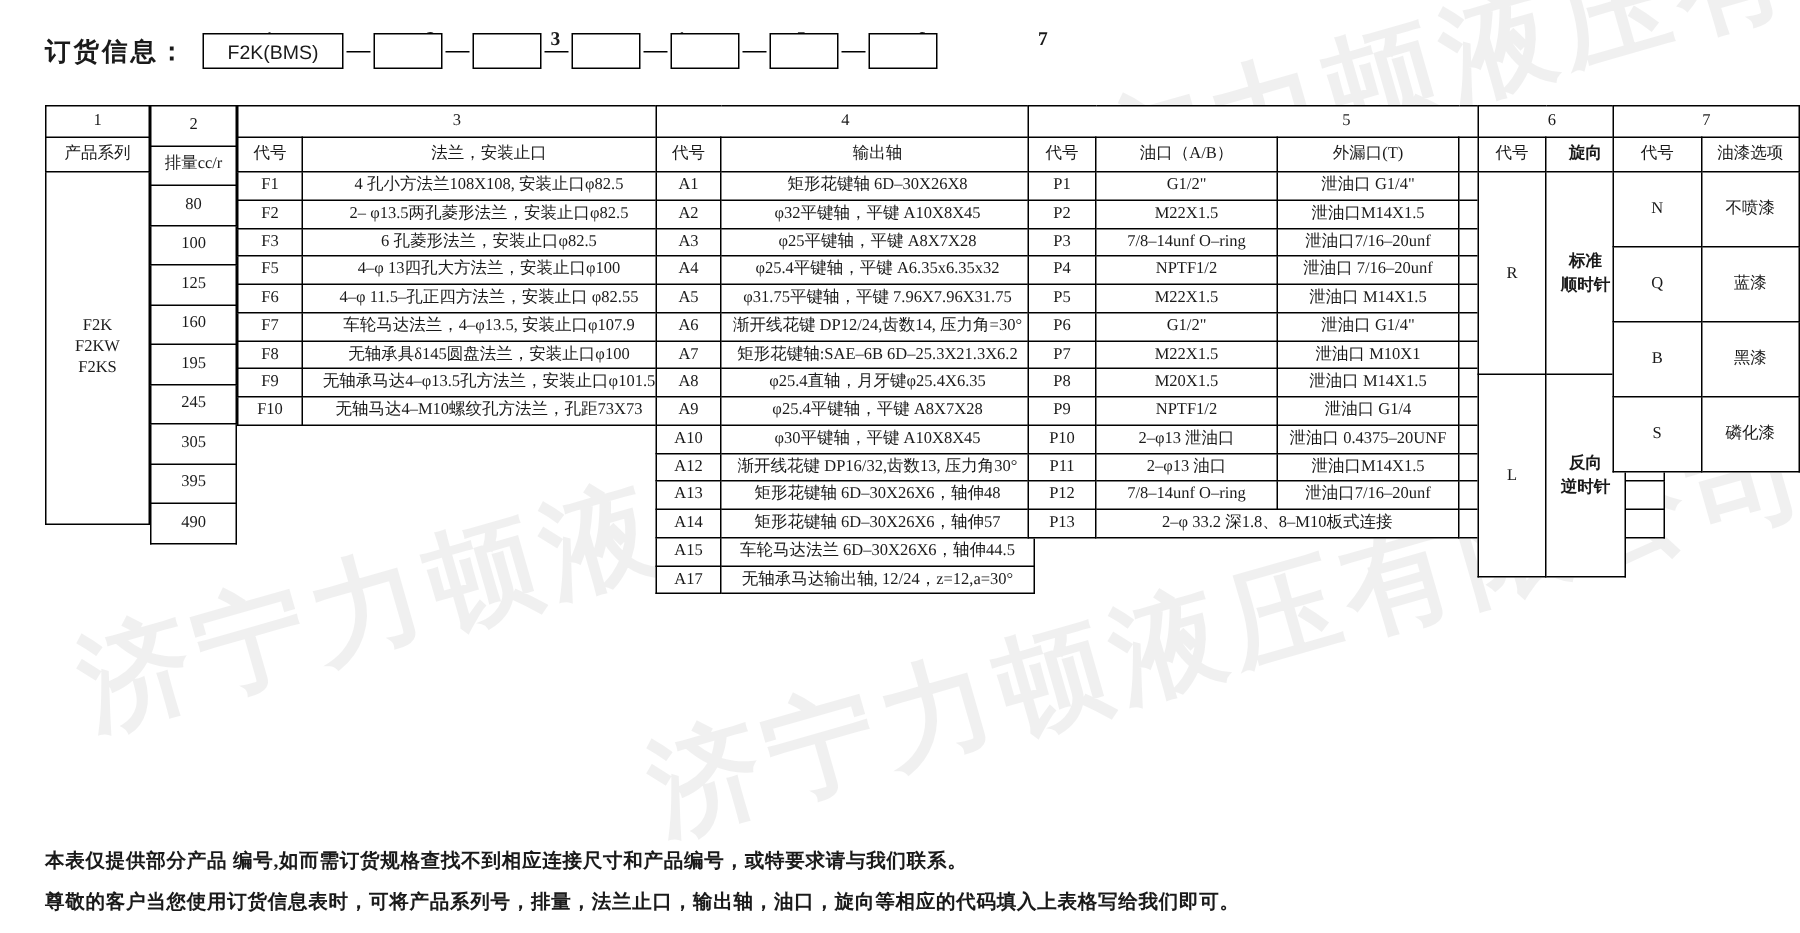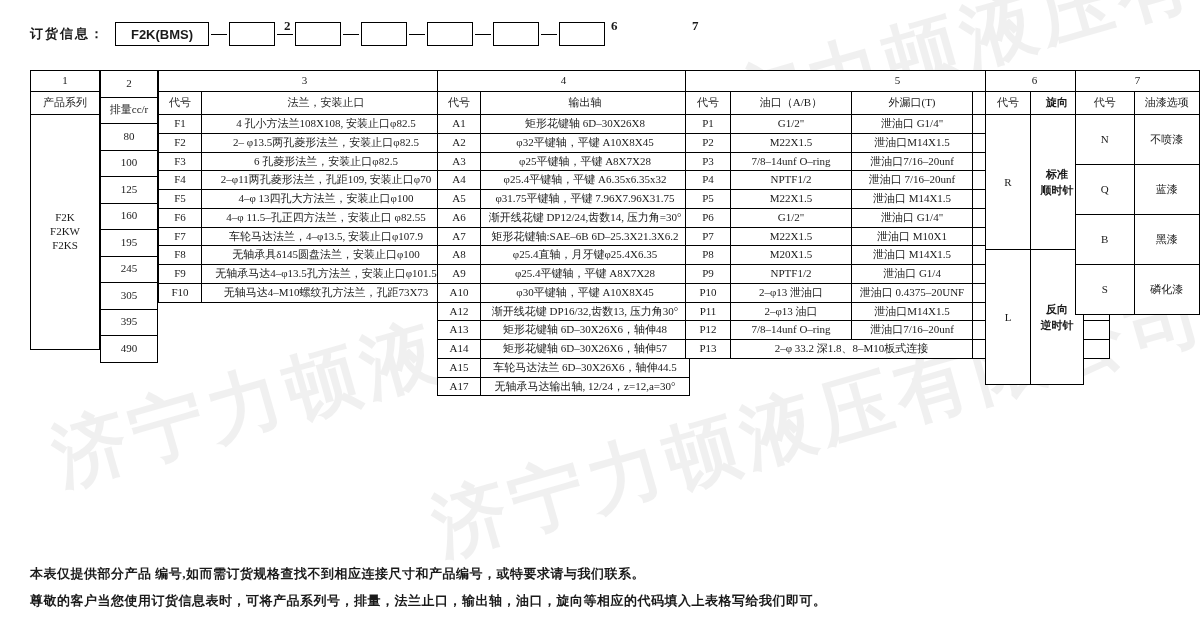--- a/index.html
+++ b/index.html
@@ -30,32 +30,31 @@
     font-weight:bold;
   }
   .sheet{position:relative;z-index:1;width:1200px;height:622px;}
 
   
   .order-row{
     position:absolute;left:30px;top:22px;
     display:flex;align-items:center;
   }
   .order-label{
-    font-size:13px;font-weight:bold;letter-spacing:2px;
+    font-size:17px;font-weight:bold;letter-spacing:2px;
     font-family:Liberation Mono, monospace;
     margin-right:10px;
   }
   .code-box{
     border:1px solid #000;
     height:22px;min-width:84px;
     display:flex;align-items:center;justify-content:center;
     font-size:13px;
     background:#fff;
     padding:0 4px;
-    font-weight:bold;
   }
   .blank-box{
     border:1px solid #000;
     height:22px;width:44px;background:#fff;
   }
   .dash{
     width:16px;height:1px;background:#000;margin:0 2px;
   }
   .num-marks{
     position:absolute;left:0;top:0;width:1200px;height:20px;
@@ -242,24 +241,20 @@
           </tr>
       <tr>
             <td class="c-code">F2</td>
             <td class="c-desc lft">2– φ13.5两孔菱形法兰，安装止口φ82.5</td>
           </tr>
       <tr>
             <td class="c-code">F3</td>
             <td class="c-desc lft">6 孔菱形法兰，安装止口φ82.5</td>
           </tr>
       <tr>
-            <td class="c-code">F4</td>
-            <td class="c-desc lft">2–φ11两孔菱形法兰，孔距109, 安装止口φ70</td>
-          </tr>
-      <tr>
             <td class="c-code">F5</td>
             <td class="c-desc lft">4–φ 13四孔大方法兰，安装止口φ100</td>
           </tr>
       <tr>
             <td class="c-code">F6</td>
             <td class="c-desc lft">4–φ 11.5–孔正四方法兰，安装止口 φ82.55</td>
           </tr>
       <tr>
             <td class="c-code">F7</td>
             <td class="c-desc lft">车轮马达法兰，4–φ13.5, 安装止口φ107.9</td>

